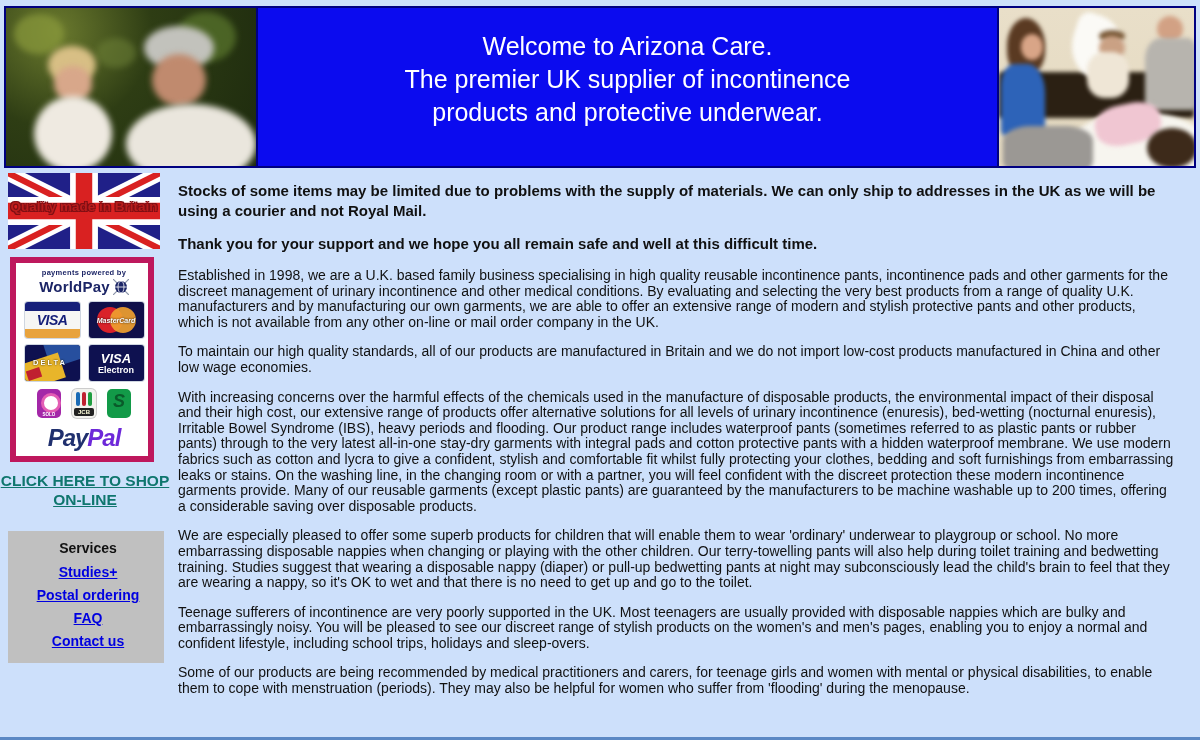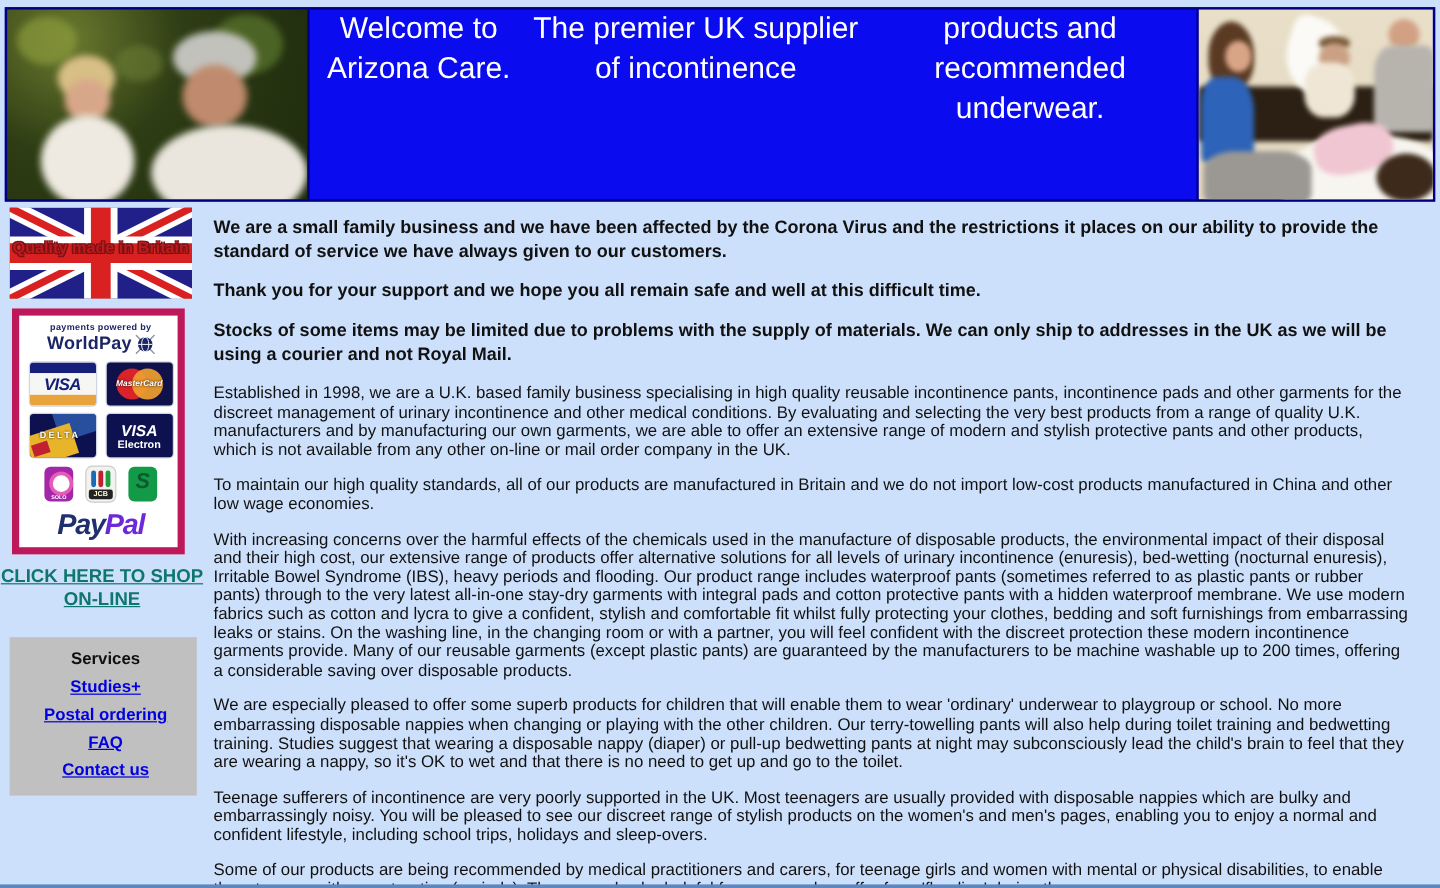--- a/index.html
+++ b/index.html
@@ -24,21 +24,21 @@
   .pl-foliage2{left:170px;top:4px;width:60px;height:50px;background:#55702a;opacity:.8;}
   .pl-foliage3{left:90px;top:30px;width:40px;height:30px;background:#72863a;opacity:.5;}
   .pl-man-hair{left:138px;top:18px;width:70px;height:44px;background:#c2c2bc;}
   .pl-man-face{left:146px;top:46px;width:54px;height:52px;background:#c08a6e;}
   .pl-man-shirt{left:120px;top:96px;width:130px;height:80px;background:#eae6dd;border-radius:40% 40% 0 0;}
   .pl-child-hair{left:42px;top:38px;width:48px;height:38px;background:#d8bf85;}
   .pl-child-face{left:48px;top:58px;width:38px;height:36px;background:#d8a械;background:#d8a78a;}
   .pl-child-body{left:28px;top:88px;width:78px;height:76px;background:#efeae1;border-radius:35% 35% 20% 20%;}
   .banner{
     flex:1;color:#fff;text-align:center;
-    display:flex;flex-direction:row;justify-content:center;
+    display:flex;flex-direction:column;justify-content:center;
     font-size:25px;line-height:33px;
     border-left:2px solid #000080;border-right:2px solid #000080;
     padding-bottom:16px;
   }
   .photo-right{
     width:195px;height:100%;position:relative;overflow:hidden;flex:none;
     background:linear-gradient(#e9dfc9 0%,#e4d9c0 100%);
   }
   .photo-right .blob{position:absolute;filter:blur(2px);}
   .pr-headboard{left:0;top:64px;width:100%;height:46px;background:#2b2013;border-radius:3px;}
@@ -141,21 +141,21 @@
     <div class="blob pl-man-hair"></div>
     <div class="blob pl-man-face"></div>
     <div class="blob pl-man-shirt"></div>
     <div class="blob pl-child-hair"></div>
     <div class="blob pl-child-face"></div>
     <div class="blob pl-child-body"></div>
   </div>
   <div class="banner">
     <div>Welcome to Arizona Care.</div>
     <div>The premier UK supplier of incontinence</div>
-    <div>products and recommended underwear.</div>
+    <div>products and protective underwear.</div>
   </div>
   <div class="photo-right">
     <div class="blob pr-headboard"></div>
     <div class="blob pr-bedding"></div>
     <div class="blob pr-pillow"></div>
     <div class="blob pr-woman-hair"></div>
     <div class="blob pr-woman-face"></div>
     <div class="blob pr-woman-top"></div>
     <div class="blob pr-woman-pants"></div>
     <div class="blob pr-boy-hair"></div>
@@ -248,23 +248,22 @@
     <div class="services">
       <div class="services-title">Services</div>
       <a href="#" class="svc-link">Studies+</a>
       <a href="#" class="svc-link">Postal ordering</a>
       <a href="#" class="svc-link">FAQ</a>
       <a href="#" class="svc-link">Contact us</a>
     </div>
   </div>
 
   <div class="main">
-    <p class="p-bold p-first">We are a small family business and we have been affected by the Corona Virus and the restrictions it places on our ability to provide the standard of service we have always given to our customers.</p>
+    <p class="p-bold">Stocks of some items may be limited due to problems with the supply of materials. We can only ship to addresses in the UK as we will be using a courier and not Royal Mail.</p>
     <p class="p-bold">Thank you for your support and we hope you all remain safe and well at this difficult time.</p>
-    <p class="p-bold">Stocks of some items may be limited due to problems with the supply of materials. We can only ship to addresses in the UK as we will be using a courier and not Royal Mail.</p>
     <p class="p-body">Established in 1998, we are a U.K. based family business specialising in high quality reusable incontinence pants, incontinence pads and other garments for the discreet management of urinary incontinence and other medical conditions.  By evaluating and selecting the very best products from a range of quality U.K. manufacturers and by manufacturing our own garments, we are able to offer an extensive range of modern and stylish protective pants and other products, which is not available from any other on-line or mail order company in the UK.</p>
     <p class="p-body">To maintain our high quality standards, all of our products are manufactured in Britain and we do not import low-cost products manufactured in China and other low wage economies.</p>
     <p class="p-body">With increasing concerns over the harmful effects of the chemicals used in the manufacture of disposable products, the environmental impact of their disposal and their high cost, our extensive range of products offer alternative solutions for all levels of urinary incontinence (enuresis), bed-wetting (nocturnal enuresis), Irritable Bowel Syndrome (IBS), heavy periods and flooding. Our product range includes waterproof pants (sometimes referred to as plastic pants or rubber pants) through to the very latest all-in-one stay-dry garments with integral pads and cotton protective pants with a hidden waterproof membrane.  We use modern fabrics such as cotton and lycra to give a confident, stylish and comfortable fit whilst fully protecting your clothes, bedding  and soft furnishings from embarrassing leaks or stains. On the washing line, in the changing room or with a partner, you will feel confident with the discreet protection these modern incontinence garments provide.  Many of our reusable garments (except plastic pants) are guaranteed by the manufacturers to be machine washable up to 200 times, offering a considerable saving over disposable products.</p>
     <p class="p-body">We are especially pleased to offer some superb products for children that will enable them to wear 'ordinary' underwear to playgroup or school.  No more embarrassing disposable nappies when changing or playing with the other children.  Our terry-towelling pants will also help during toilet training and bedwetting training.  Studies suggest that wearing a disposable nappy (diaper) or pull-up bedwetting pants at night may subconsciously lead the child's brain to feel that they are wearing a nappy, so it's OK to wet and that there is no need to get up and go to the toilet.</p>
     <p class="p-body">Teenage sufferers of incontinence are very poorly supported in the UK.  Most teenagers are usually provided with disposable nappies which are bulky and embarrassingly noisy. You will be pleased to see our discreet range of stylish products on the women's and men's pages, enabling you to enjoy a normal and confident lifestyle, including school trips, holidays and sleep-overs.</p>
     <p class="p-body">Some of our products are being recommended by medical practitioners and carers, for teenage girls and women with mental or physical disabilities, to enable them to cope with menstruation (periods). They may also be helpful for women who suffer from 'flooding' during the menopause.</p>
   </div>
 </div>
 
 <div class="bottom-line"></div>

